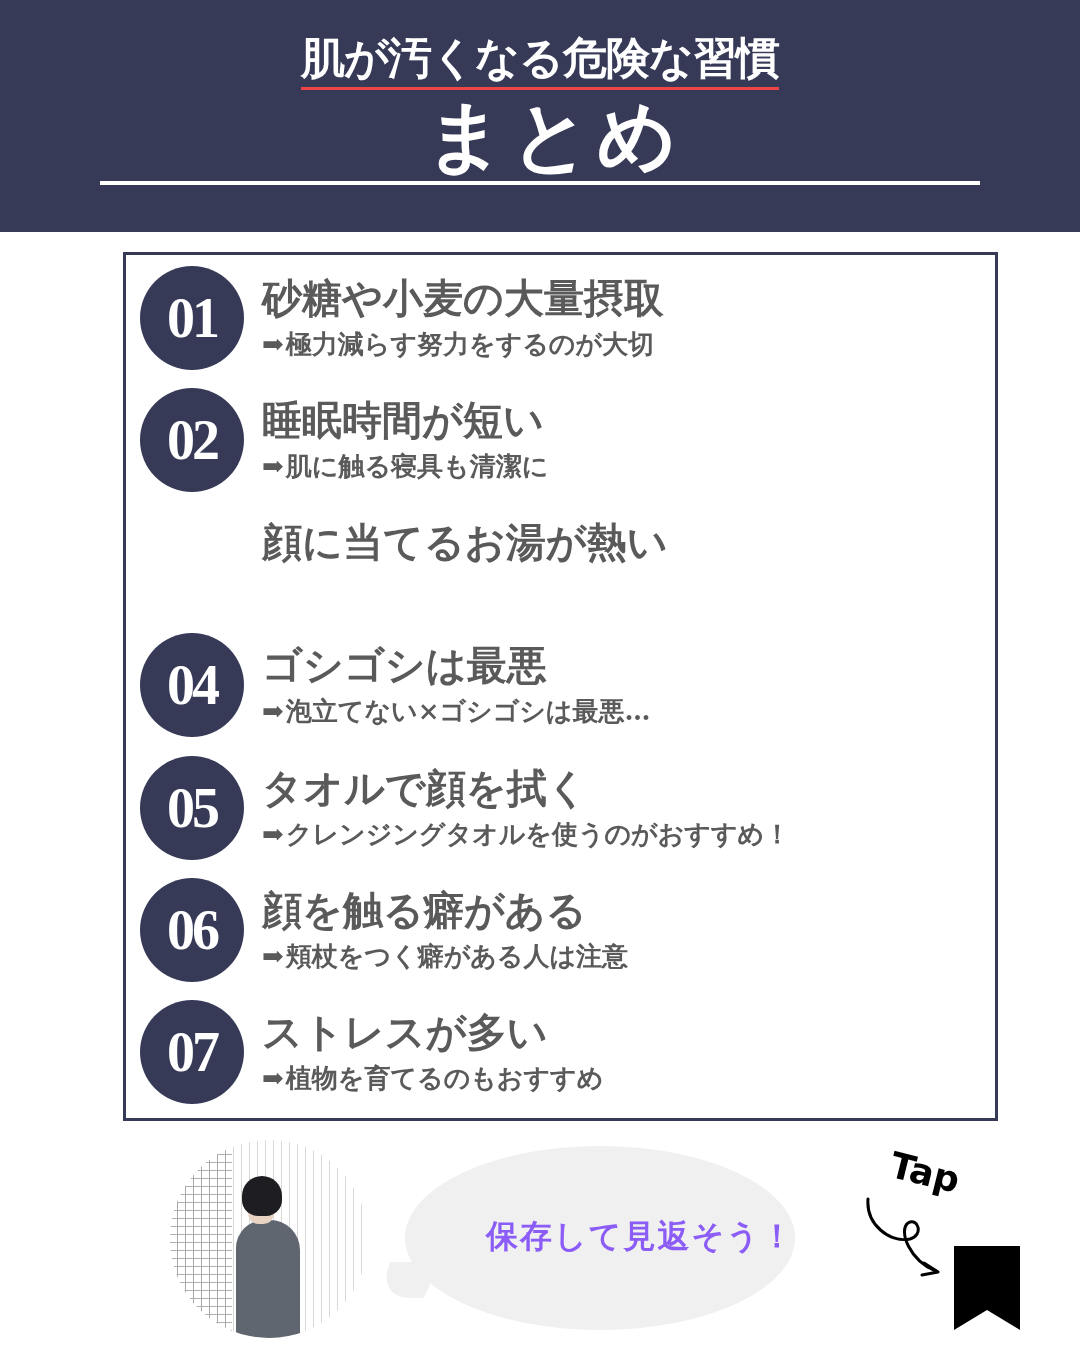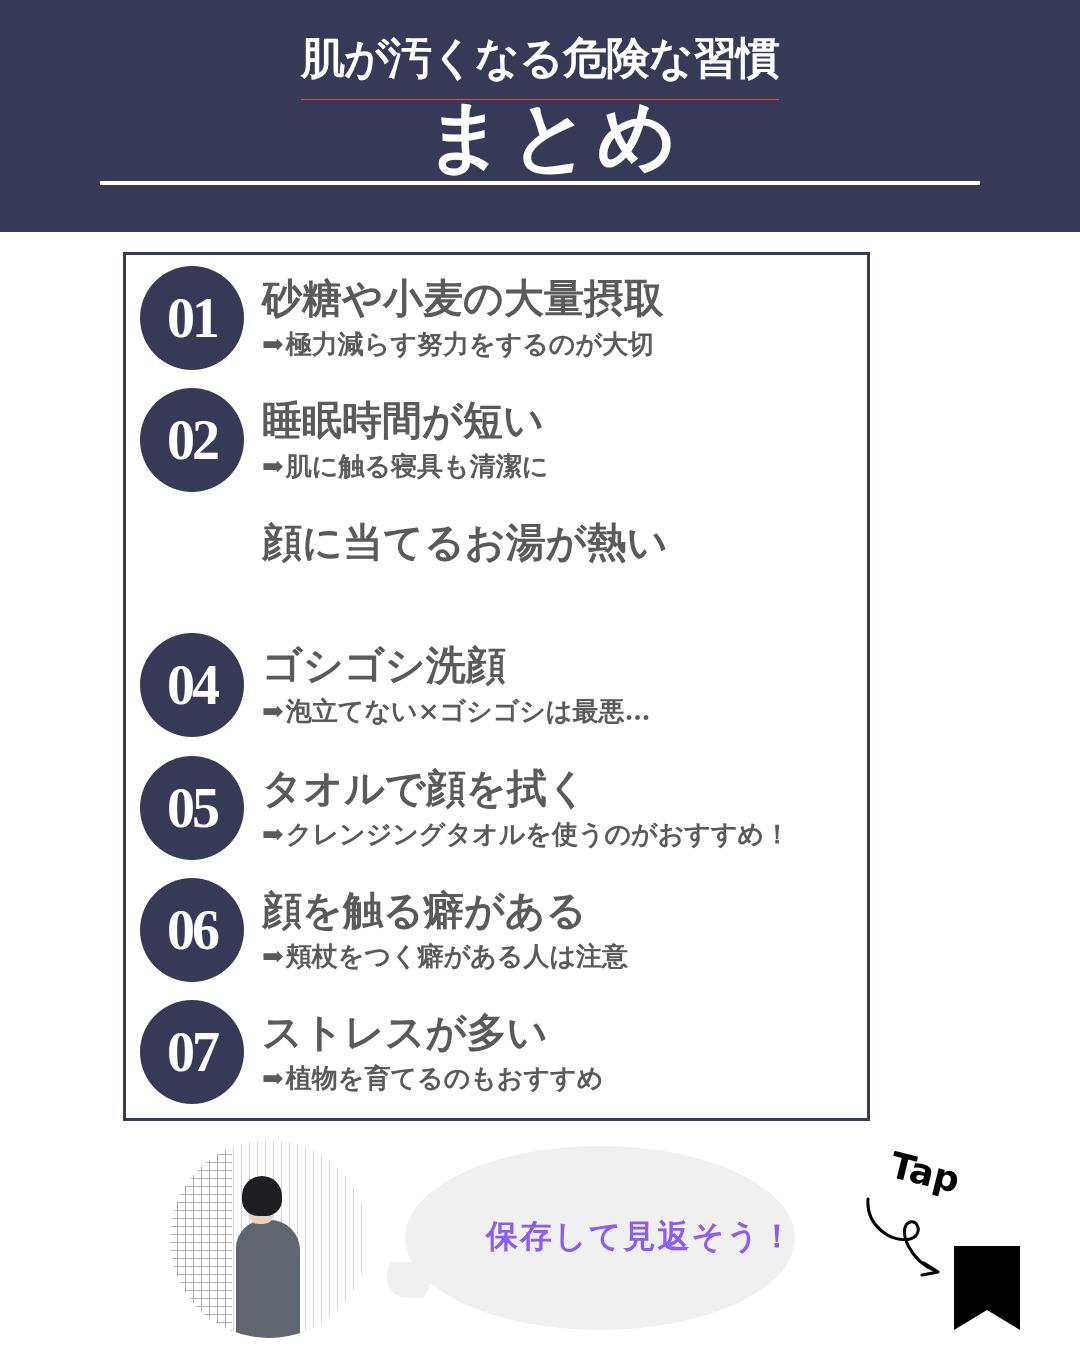--- a/index.html
+++ b/index.html
@@ -9,36 +9,36 @@
   .header {
     position: absolute; left: 0; top: 0; width: 1080px; height: 232px;
     background: #363a57;
   }
   .header .subtitle {
     position: absolute; left: 0; width: 1080px; top: 30px;
     text-align: center; color: #ffffff; font-size: 44px; font-weight: bold;
     letter-spacing: -1px; line-height: 56px;
   }
   .header .subtitle span {
-    border-bottom: 1px solid #ef4444; padding-bottom: 16px; text-align: right;
+    border-bottom: 3px solid #ef4444; padding-bottom: 4px; text-align: right;
   }
   .header .title {
     position: absolute; left: 0; width: 1080px; top: 92px;
     text-align: center; color: #ffffff; font-size: 78px; font-weight: bold;
     line-height: 88px; letter-spacing: 6px;
     font-family: "DejaVu Sans", "Liberation Sans", sans-serif;
     padding-left: 28px;
   }
   .header .rule {
     position: absolute; left: 100px; top: 181px; width: 880px; height: 4px;
     background: #ffffff;
   }
 
   .list-box {
-    position: absolute; left: 123px; top: 252px; width: 747px; height: 869px;
+    position: absolute; left: 123px; top: 252px; width: 875px; height: 869px;
     border: 3px solid #363a57; background: #ffffff;
   }
   .item {
     position: absolute; left: 14px; width: 840px; height: 106px;
   }
   .item .num {
     position: absolute; left: 0; top: 0; width: 104px; height: 104px;
     border-radius: 50%; background: #363a57; color: #ffffff;
     font-size: 56px; font-weight: bold; text-align: center; line-height: 104px;
     letter-spacing: -3px;
@@ -127,21 +127,21 @@
   <div class="item" style="top:133px">
     <div class="num">02</div>
     <div class="heading">睡眠時間が短い</div>
     <div class="note"><span class="arrow">➡</span><span>肌に触る寝具も清潔に</span></div>
   </div>
   <div class="item" style="top:255px">
     <div class="heading">顔に当てるお湯が熱い</div>
   </div>
   <div class="item" style="top:378px">
     <div class="num">04</div>
-    <div class="heading">ゴシゴシ洗顔</div>
+    <div class="heading">ゴシゴシは最悪</div>
     <div class="note"><span class="arrow">➡</span><span>泡立てない×ゴシゴシは最悪…</span></div>
   </div>
   <div class="item" style="top:501px">
     <div class="num">05</div>
     <div class="heading">タオルで顔を拭く</div>
     <div class="note"><span class="arrow">➡</span><span>クレンジングタオルを使うのがおすすめ！</span></div>
   </div>
   <div class="item" style="top:623px">
     <div class="num">06</div>
     <div class="heading">顔を触る癖がある</div>

